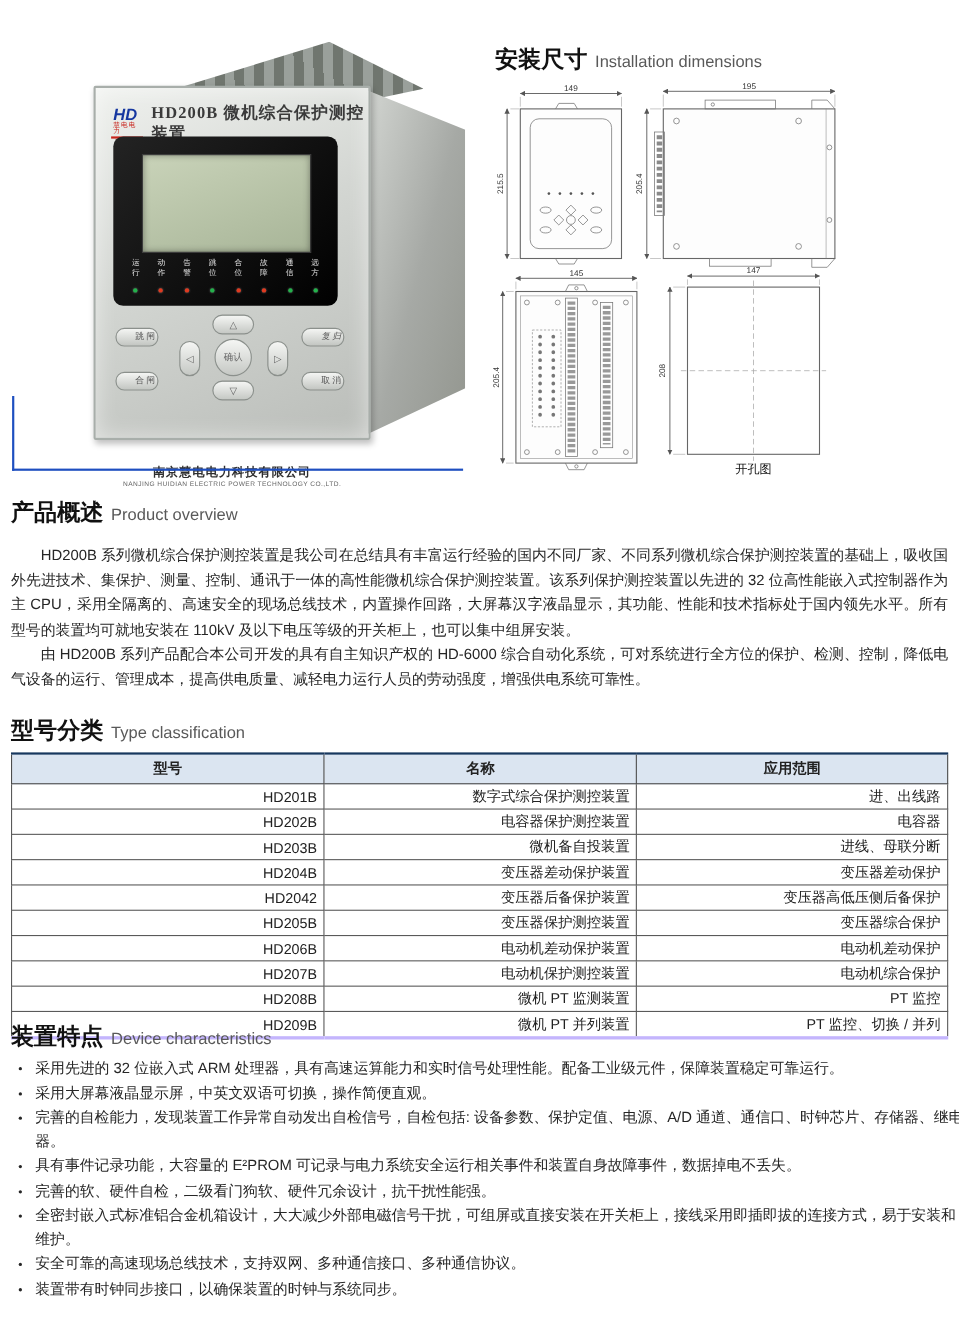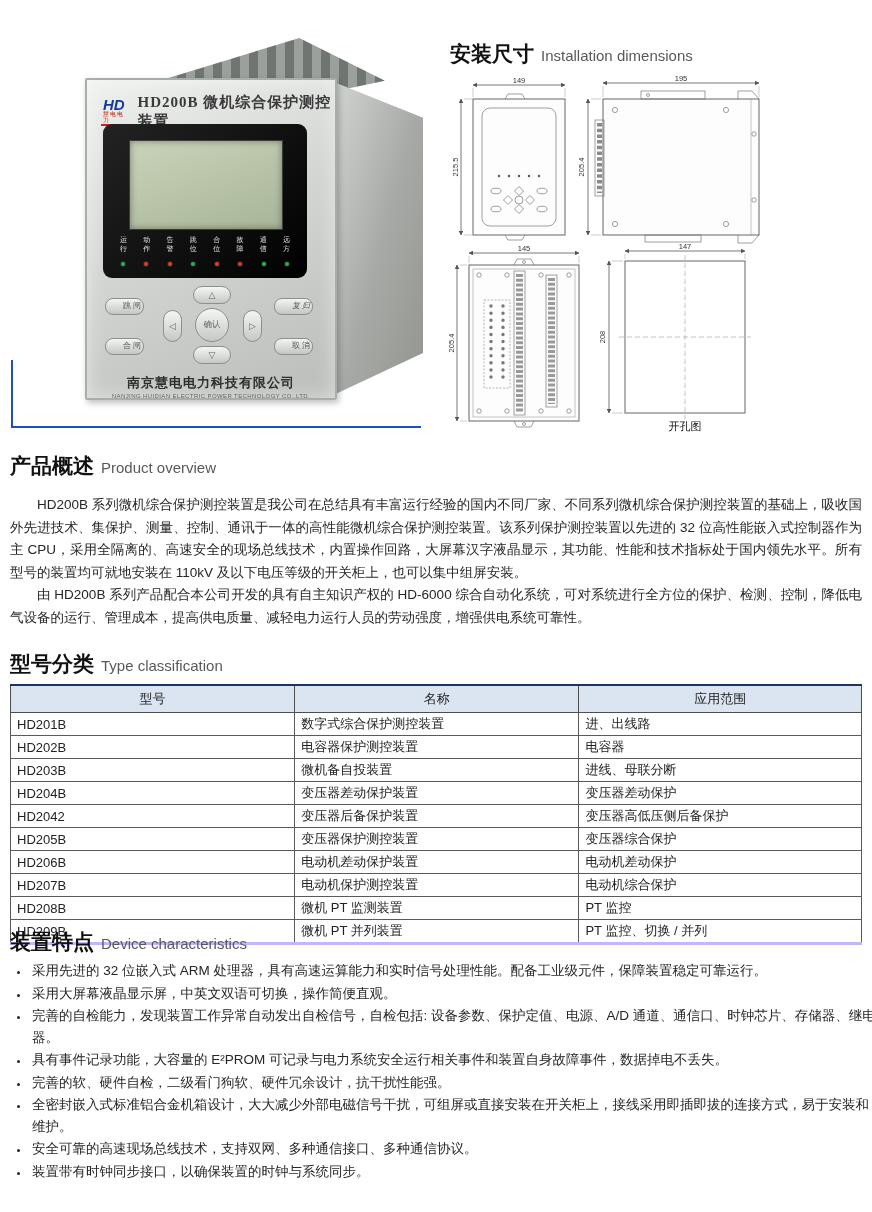--- a/index.html
+++ b/index.html
@@ -38,21 +38,21 @@
   .led-label{width:9px;font-size:7px;line-height:8.5px;color:#e2e2e2;word-break:break-all;text-align:center;}
   .ph-leddots{position:absolute;left:18px;right:18px;top:138px;display:flex;justify-content:space-between;}
   .led-dot{width:4px;height:4px;border-radius:50%;box-shadow:0 0 2px rgba(255,255,255,.4);}
   .ph-btn{position:absolute;width:37px;height:15px;border-radius:8px;
           background:linear-gradient(#f4f5f3,#c3c6c2);border:1px solid #8b908c;
           color:#555;font-size:8px;text-align:right;line-height:14px;letter-spacing:2px;}
   .ph-dpad{position:absolute;left:72px;top:206px;width:104px;height:80px;}
   .dk{position:absolute;background:linear-gradient(#f5f6f4,#c5c8c4);border:1px solid #8b908c;
       border-radius:10px;color:#666;font-size:9px;display:flex;align-items:center;justify-content:center;}
   .ph-company{position:absolute;left:0;right:0;top:294px;text-align:center;}
-  .ph-company .cn{font-family:"Liberation Serif","DejaVu Serif",serif;font-size:13px;font-weight:bold;color:#2e2e2e;letter-spacing:1px;}
+  .ph-company .cn{font-family:"Liberation Serif","DejaVu Serif",serif;font-size:11px;font-weight:bold;color:#2e2e2e;letter-spacing:1px;margin-top:48px;}
   .ph-company .en{font-size:6px;color:#666;letter-spacing:.4px;margin-top:1px;}
 
   
   #bracket{position:absolute;left:11px;top:360px;width:408px;height:66px;
            border-left:2px solid #1e4fc0;border-bottom:2px solid #1e4fc0;}
 
   
   #install-head{top:40px;left:450px;}
   .drawing{position:absolute;}
   svg text{font-family:"Liberation Sans","DejaVu Sans",sans-serif;}
@@ -68,22 +68,22 @@
   #overview-head{top:452px;}
   #overview-body{position:absolute;left:10px;top:494px;width:852px;
                  font-size:13.5px;line-height:22.5px;color:#262626;text-align:justify;}
   #overview-body p{margin:0;text-indent:2em;}
 
   
   #class-head{top:650px;}
   #class-table{position:absolute;left:10px;top:684px;width:852px;border-collapse:collapse;
                font-size:13px;color:#222;}
   #class-table th{background:#dbe5f1;border:1px solid #4d4d4d;border-top:2px solid #17375e;
-                  font-weight:normal;padding:4px 6px;}
-  #class-table td{border:1px solid #5a5a5a;padding:2px 6px;text-align:left;height:17px;}
+                  font-weight:bold;padding:4px 6px;}
+  #class-table td{border:1px solid #5a5a5a;padding:2px 6px;text-align:right;height:17px;}
   #class-table tbody tr:last-child td{border-bottom:3px solid #c4b5fd;}
   #class-table th{width:33.4%;}
 
   
   #char-head{top:928px;}
   #char-list{position:absolute;left:12px;top:960px;width:850px;margin:0;padding:0 0 0 18px;
              font-size:13.5px;line-height:21.5px;color:#262626;}
   #char-list li{margin:0 0 1px 0;padding-left:2px;}
   #char-list li::marker{font-size:11px;}
 </style>

